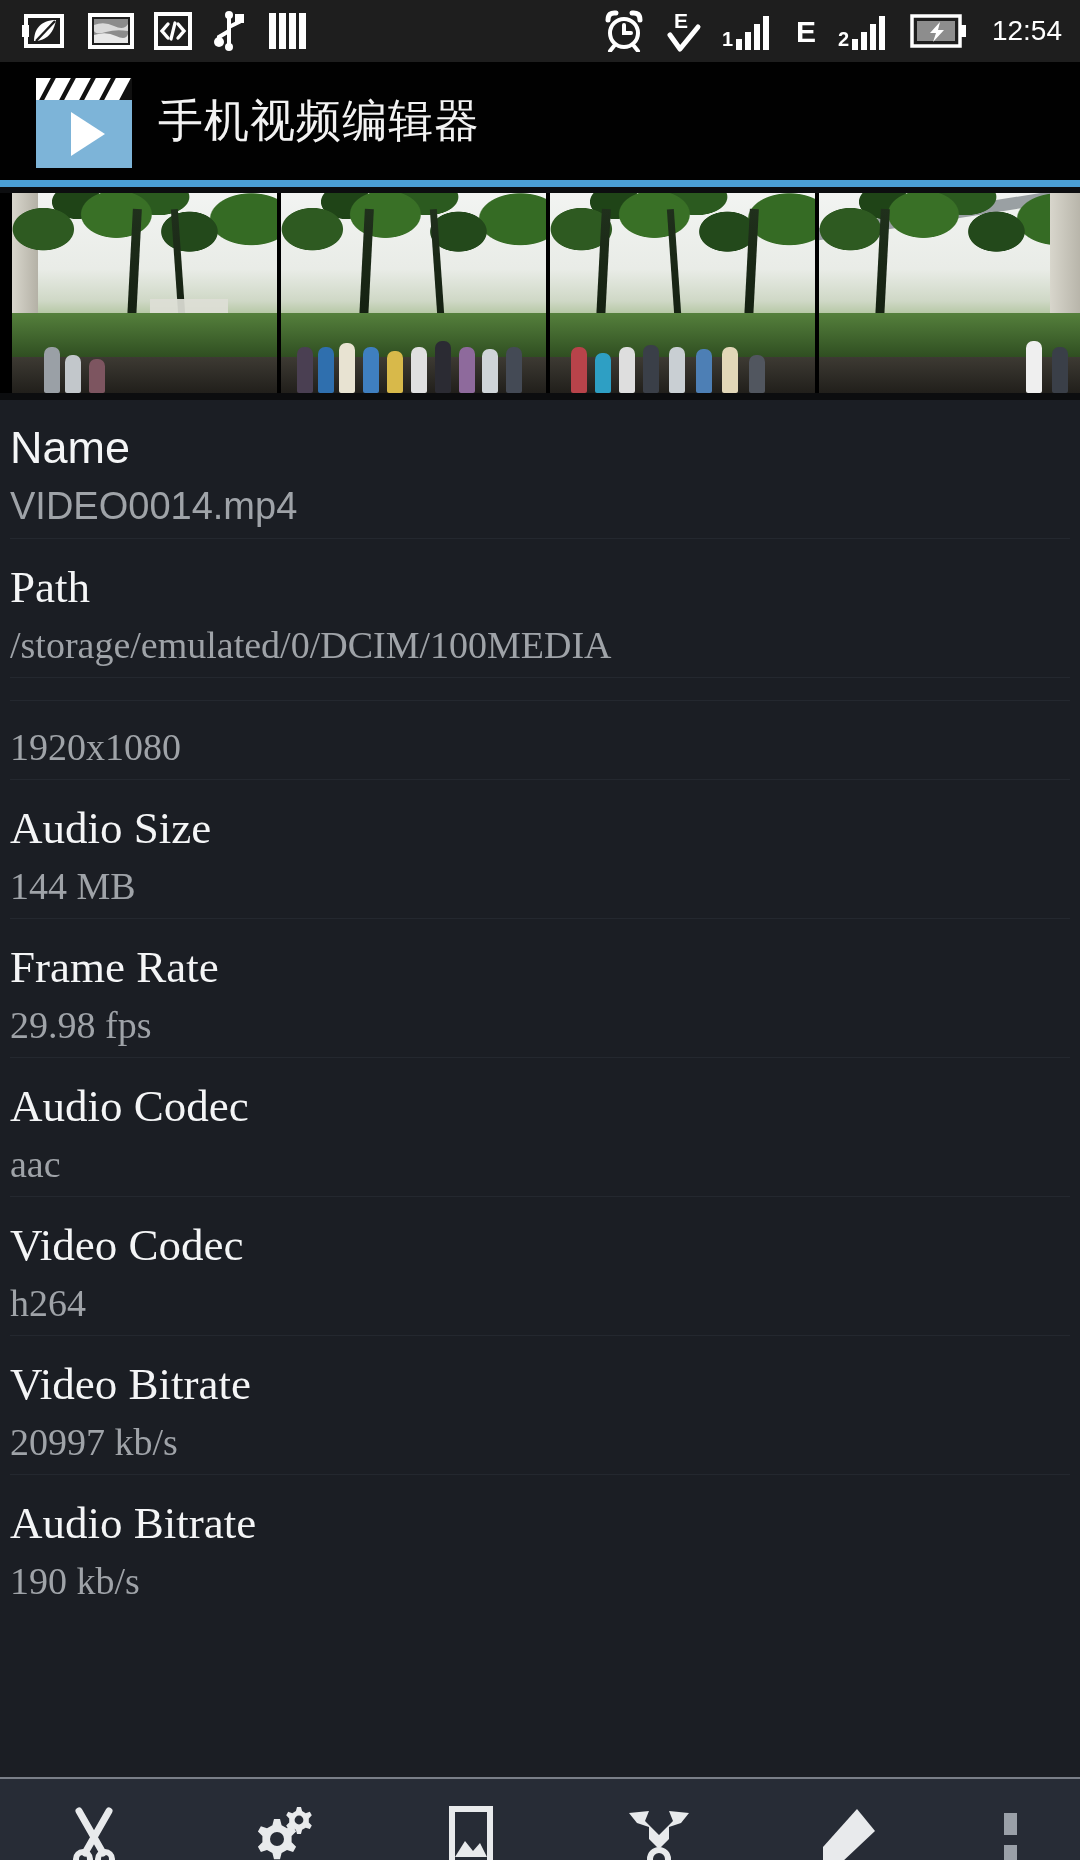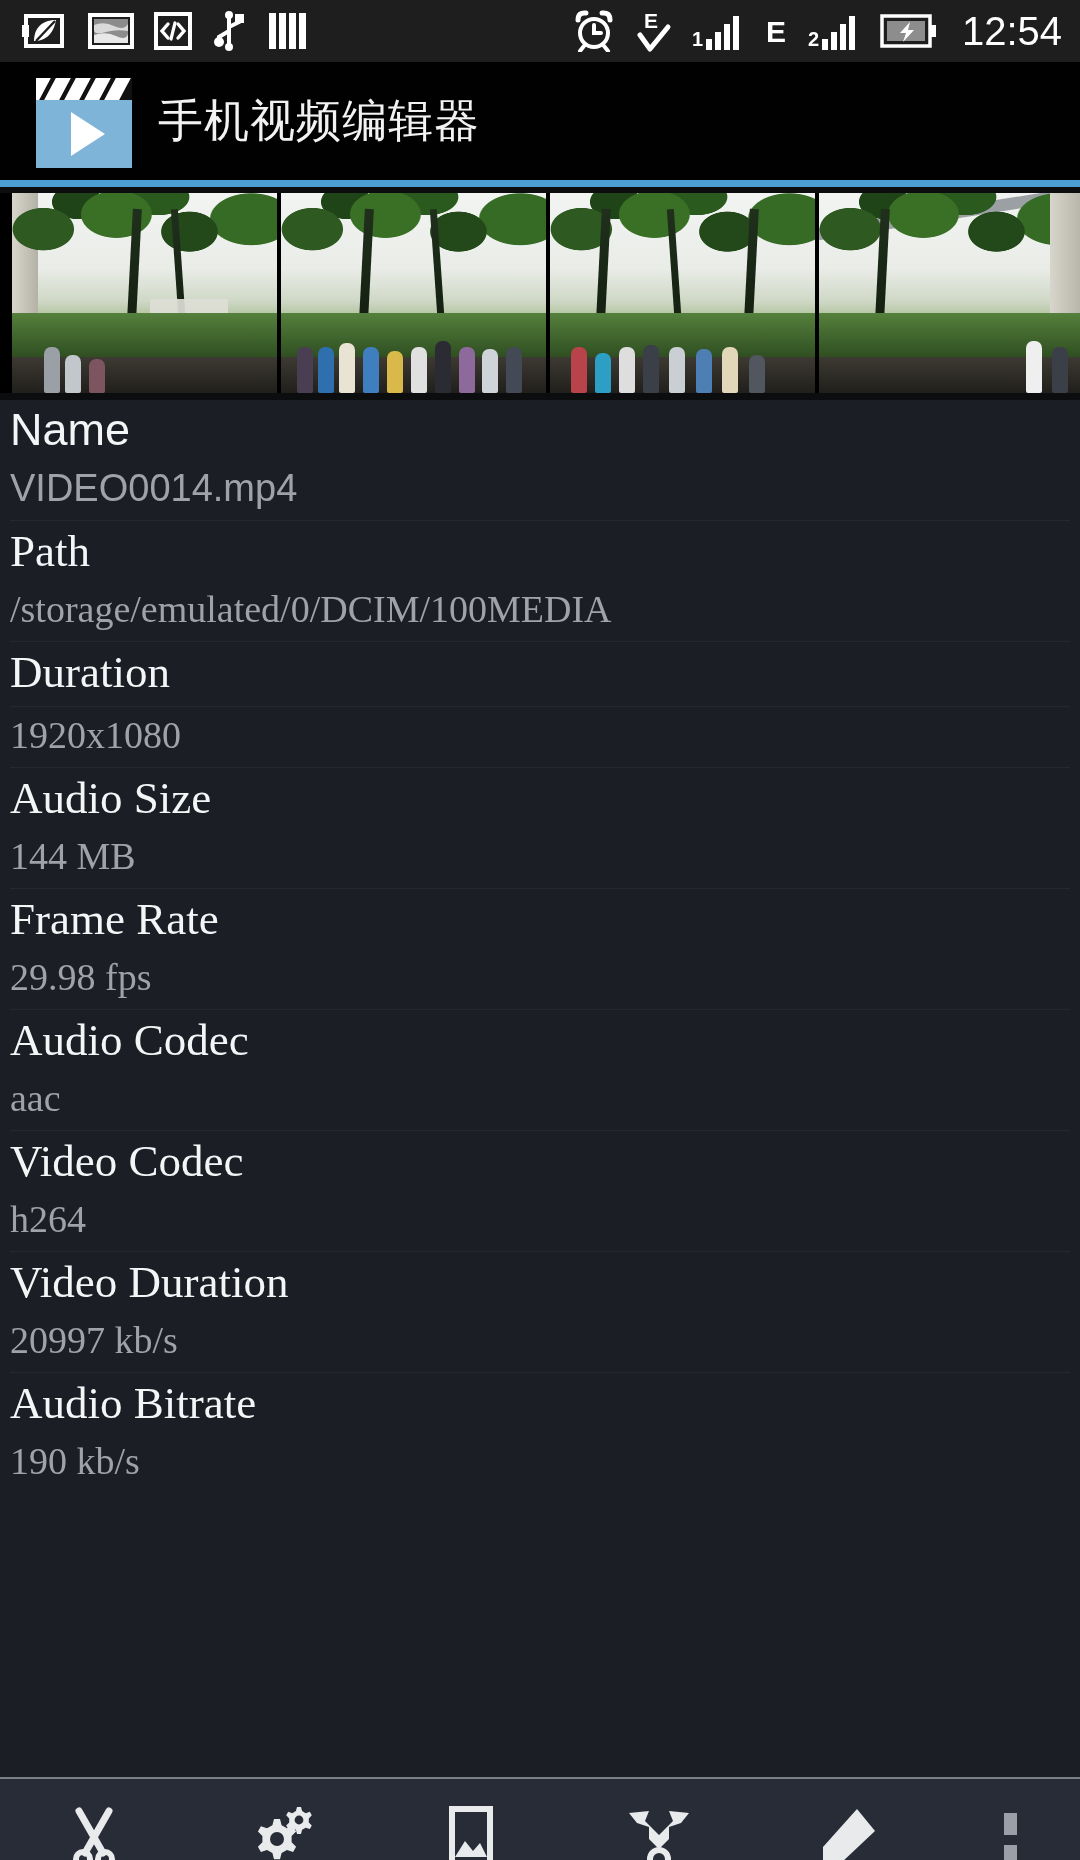--- a/index.html
+++ b/index.html
@@ -13,21 +13,21 @@
 
   
   .statusbar {
     position:absolute; top:0; left:0; width:1080px; height:62px;
     background:#1e1e1e; display:flex; align-items:center;
   }
   .sb-left { display:flex; align-items:center; gap:20px; padding-left:22px; }
   .sb-right { display:flex; align-items:center; gap:18px; margin-left:auto; padding-right:18px; }
   .sb-ico { display:block; }
   .sb-clock {
-    color:#fff; font-size:40px; font-weight:400; letter-spacing:0px;
+    color:#fff; font-size:28px; font-weight:400; letter-spacing:0px;
     line-height:44px; padding-left:6px;
   }
 
   
   .titlebar {
     position:absolute; top:62px; left:0; width:1080px; height:118px;
     background:#010101; display:flex; align-items:center;
   }
   .app-logo {
     position:relative; width:96px; height:90px; margin-left:36px; margin-top:4px;
@@ -114,21 +114,21 @@
   .thumb .rail {
     position:absolute; top:6%; left:-10%; width:130%; height:12px;
     background:#9aa0a3; transform:rotate(-9deg); border-radius:6px;
   }
 
   
   .meta {
     position:absolute; top:400px; left:0; width:1080px; height:1377px;
     background:#1b1e24; padding:0 10px; overflow:hidden;
   }
-  .row { padding:0 0 4px 0; }
+  .row { padding:18px 0 4px 0; }
   .row .label {
     color:#f4f5f6; font-size:45px; line-height:60px; font-weight:400;
   }
   .row .value {
     color:#9fa3a8; font-size:38px; line-height:56px; font-weight:400;
   }
   .row + .row { border-top:1px solid #24282f;font-family:Liberation Serif, serif; }
 
   
   .toolbar {
@@ -333,21 +333,20 @@
 
     <div class="row">
       <div class="label">Name</div>
       <div class="value">VIDEO0014.mp4</div>
     </div>
     <div class="row">
       <div class="label">Path</div>
       <div class="value">/storage/emulated/0/DCIM/100MEDIA</div>
     </div>
     <div class="row">
-      <div class="label">Duration</div>
     </div>
     <div class="row">
       <div class="value">1920x1080</div>
     </div>
     <div class="row">
       <div class="label">Audio Size</div>
       <div class="value">144 MB</div>
     </div>
     <div class="row">
       <div class="label">Frame Rate</div>
@@ -355,21 +354,21 @@
     </div>
     <div class="row">
       <div class="label">Audio Codec</div>
       <div class="value">aac</div>
     </div>
     <div class="row">
       <div class="label">Video Codec</div>
       <div class="value">h264</div>
     </div>
     <div class="row">
-      <div class="label">Video Duration</div>
+      <div class="label">Video Bitrate</div>
       <div class="value">20997 kb/s</div>
     </div>
     <div class="row">
       <div class="label">Audio Bitrate</div>
       <div class="value">190 kb/s</div>
     </div>
   </div>
 
   <div class="toolbar">
 

